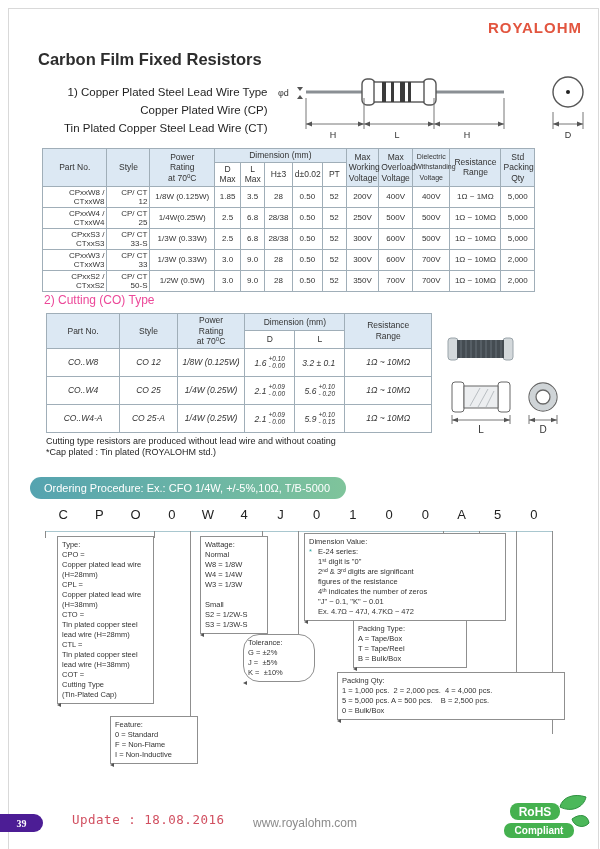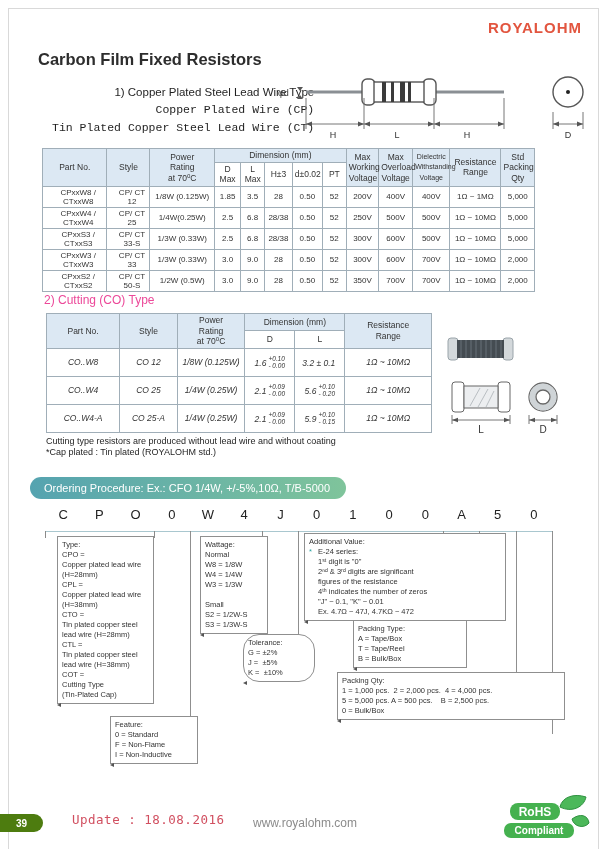--- a/index.html
+++ b/index.html
@@ -3,33 +3,33 @@
 <meta charset="utf-8">
 <style>
   html,body{margin:0;padding:0;background:#fff;}
   .page{position:relative;width:600px;height:849px;background:#fff;overflow:hidden;
         font-family:"Liberation Sans","DejaVu Sans",sans-serif;color:#333;}
   .frame{position:absolute;left:8px;top:8px;width:589px;height:841px;
          border-left:1px solid #d9d9d9;border-top:1px solid #d9d9d9;border-right:1px solid #d9d9d9;}
   .brand{position:absolute;top:19px;right:18px;font-size:15px;font-weight:bold;color:#e2553f;letter-spacing:1px;}
   .title{position:absolute;left:38px;top:50px;margin:0;font-size:16.5px;font-weight:600;color:#2d2d2d;}
   .sec1{position:absolute;left:46px;top:83px;font-size:11.5px;line-height:18px;color:#1f1f1f;text-align:right;}
-  .sec1 .ind{margin-left:6px;font-family:Liberation Mono, monospace;}
+  .sec1 .ind{margin-left:18px;}
   .diagram{position:absolute;left:276px;top:72px;}
   .coimg{position:absolute;left:440px;top:328px;}
 
   table{border-collapse:collapse;table-layout:fixed;}
   .t1{position:absolute;left:42px;top:148px;width:493px;font-size:8px;}
   .t2{position:absolute;left:46px;top:313px;width:386px;font-size:8.5px;}
   th,td{border:1px solid #a0aeb8;text-align:center;vertical-align:middle;padding:1px 2px;font-weight:normal;color:#333;}
   thead th{background:#dce8f3;white-space:pre-line;line-height:10.5px;font-size:8.5px;}
   thead tr.sub th{background:#fff;}
   .t1 td{height:17px;}
   .t2 td{height:25px;font-style:italic;}
-  td.l{text-align:center;padding-left:9px;}
+  td.l{text-align:right;padding-left:9px;}
   th.small{font-size:7px;}
   .tolcell .tmain{font-size:8.5px;vertical-align:middle;}
   .tstack{display:inline-flex;flex-direction:column;font-size:6.5px;line-height:7.5px;text-align:left;margin-left:2px;vertical-align:middle;}
 
   .sec2{position:absolute;left:44px;top:293px;font-size:12px;color:#ec4899;}
   .note{position:absolute;left:46px;font-size:9px;color:#1f1f1f;}
   .n1{top:436px;} .n2{top:447px;}
 
   .banner{position:absolute;left:30px;top:477px;width:316px;height:22px;border-radius:11px;
           background:linear-gradient(90deg,#55a3b0,#7fc49b);color:#fff;font-size:11px;line-height:22px;
@@ -49,23 +49,23 @@
   #box-feature{left:110px;top:716px;width:88px;}
   #box-wattage{left:200px;top:536px;width:68px;}
   #box-tolerance{left:243px;top:634px;width:72px;border-radius:16px;}
   #box-resistance{left:304px;top:533px;width:202px;}
   #box-packtype{left:353px;top:620px;width:114px;}
   #box-packqty{left:337px;top:672px;width:228px;}
   #box-additional{left:420px;top:734px;width:148px;}
   .res{position:relative;padding-left:9px;}
   .res .bullet{position:absolute;left:0;top:0;color:#2ba3a0;}
 
-  .badge{position:absolute;left:0;top:814px;width:43px;height:18px;background:#4d7c0f;
+  .badge{position:absolute;left:0;top:814px;width:43px;height:18px;background:#4c1d95;
          border-radius:0 9px 9px 0;color:#fff;font-size:10px;font-weight:bold;
-         display:flex;align-items:center;justify-content:center;}
+         display:flex;align-items:center;justify-content:center;font-family:Liberation Serif, serif;}
   .update{position:absolute;left:72px;top:812px;font-family:"DejaVu Sans Mono",monospace;
           font-size:12.5px;color:#d14f60;letter-spacing:0.5px;}
   .site{position:absolute;left:225px;top:816px;width:160px;text-align:center;font-size:12px;color:#8b8b8b;}
   .rohs{position:absolute;left:502px;top:793px;}
 </style>
 </head>
 <body>
 
 <div class="page">
   <div class="frame"></div>
@@ -428,21 +428,21 @@
 S2 = 1/2W-S
 S3 = 1/3W-S</div>
   </div>
   <div class="obox" id="box-tolerance">
     <div class="t">Tolerance:</div>
     <div class="b">G = ±2%
 J =  ±5%
 K =  ±10%</div>
   </div>
   <div class="obox" id="box-resistance">
-    <div class="t">Additional Value:</div>
+    <div class="t">Dimension Value:</div>
     <div class="res">
       <span class="bullet">*</span>
       <span class="b">E-24 series:
 1ˢᵗ digit is "0"
 2ⁿᵈ &amp; 3ʳᵈ digits are significant
 figures of the resistance
 4ᵗʰ indicates the number of zeros
 "J" ~ 0.1, "K" ~ 0.01
 Ex. 4.7Ω ~ 47J, 4.7KΩ ~ 472</span>
     </div>

